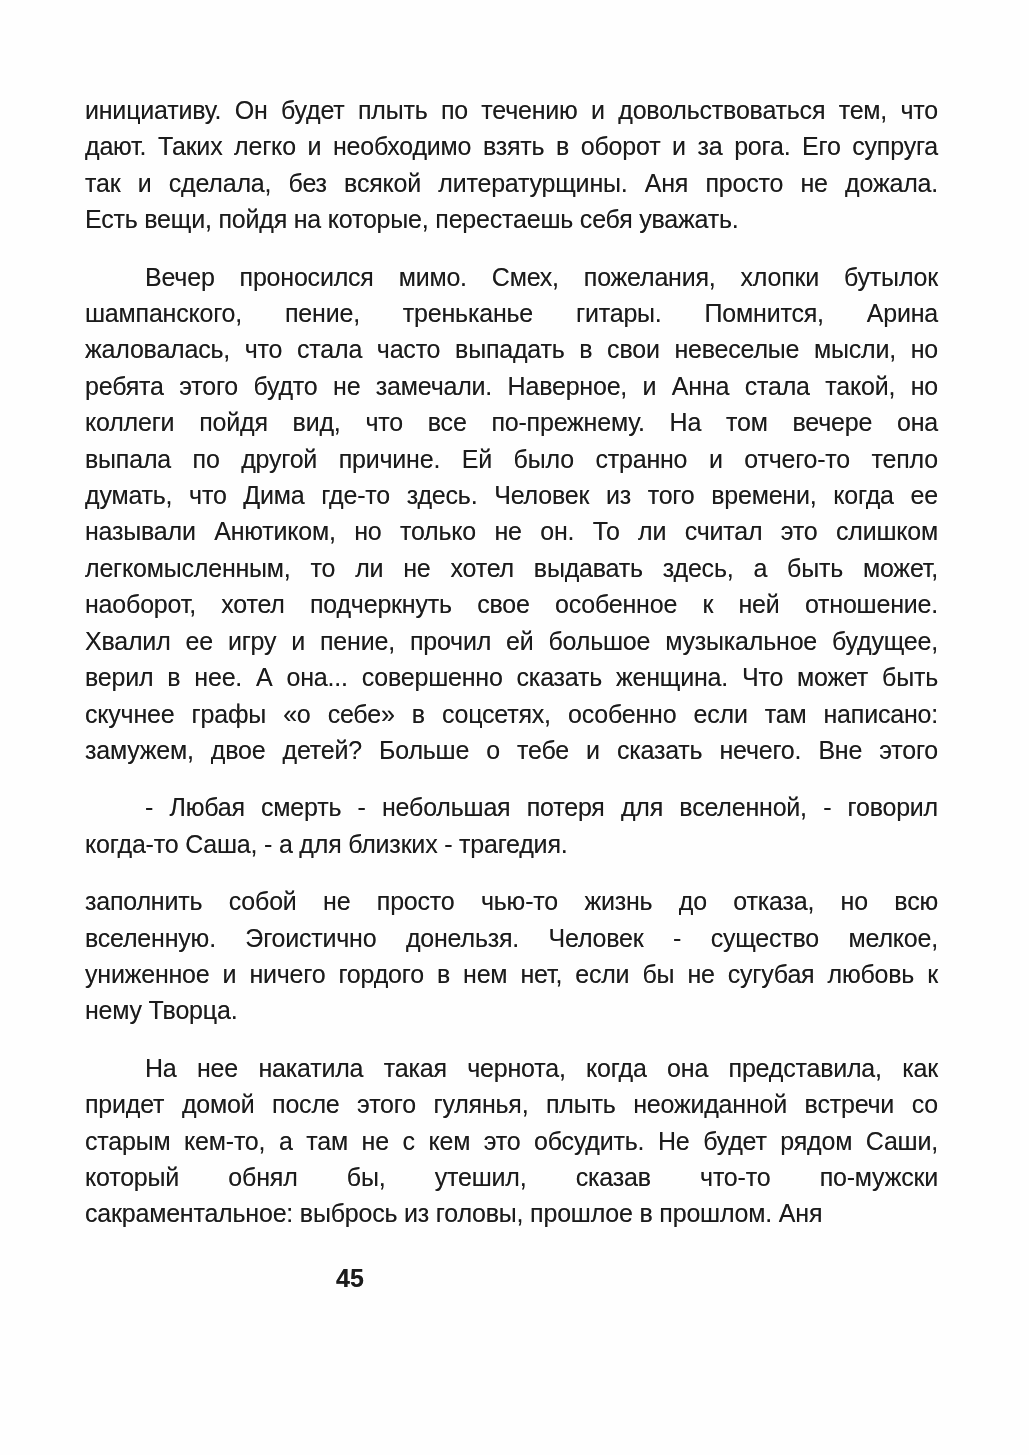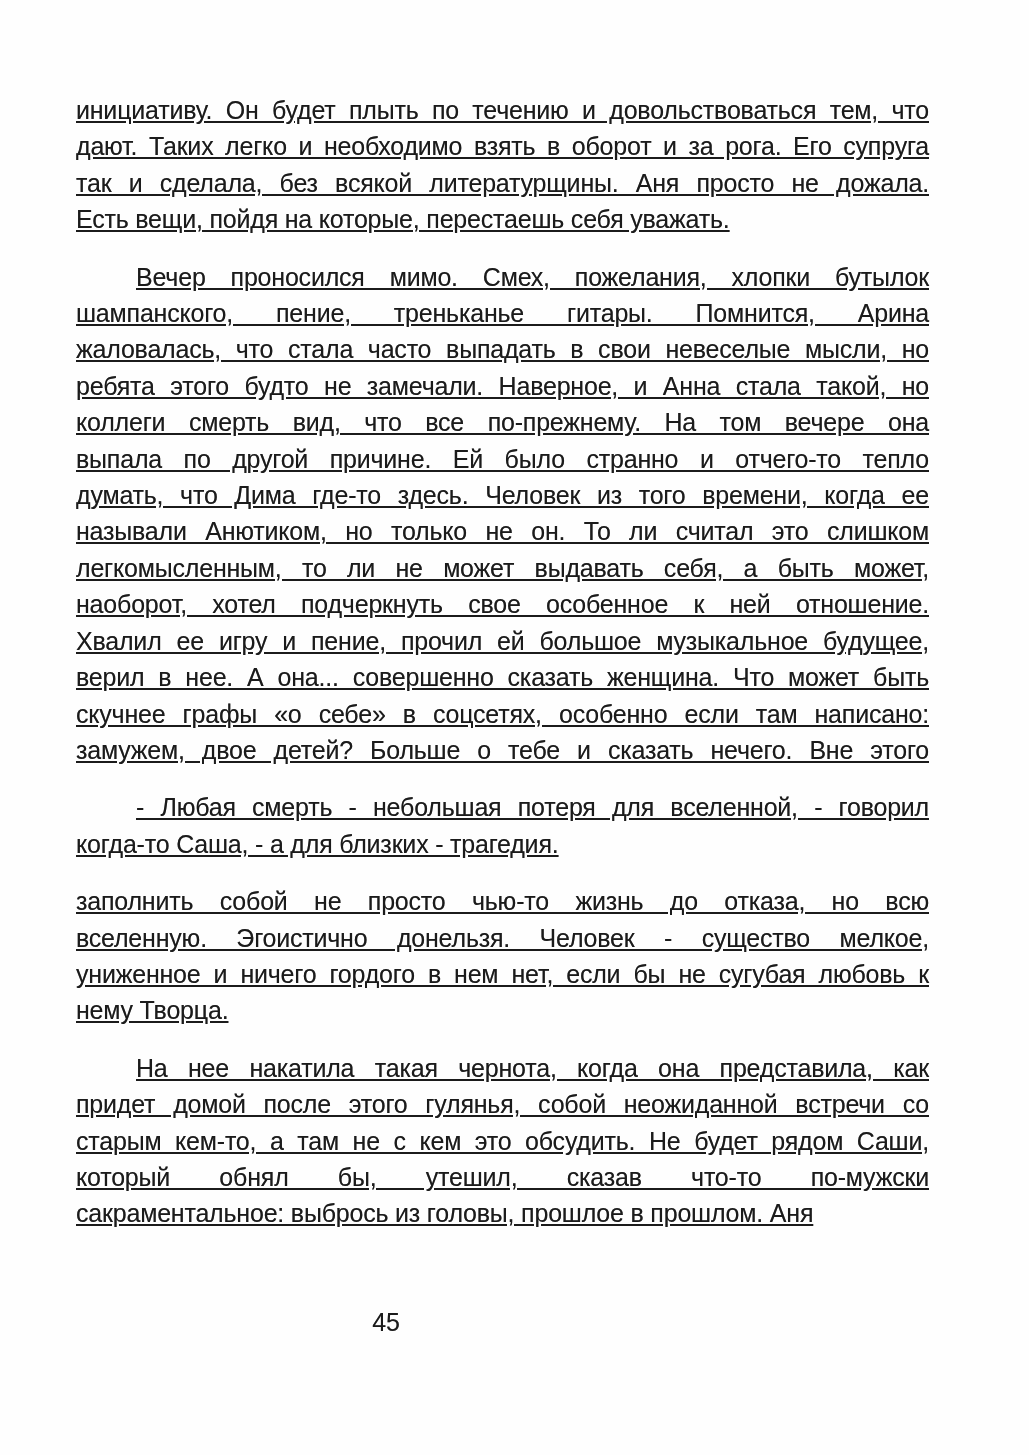--- a/index.html
+++ b/index.html
@@ -16,97 +16,97 @@
   }
   .page {
     position: absolute;
     left: 0; top: 0;
     width: 1029px;
     height: 1455px;
     background: #fefefe;
   }
   .content {
     position: absolute;
-    left: 76px;
+    left: 85px;
     top: 92px;
     width: 853px;
     color: #1b1b1b;
     font-size: 25px;
     line-height: 36.4px;
     letter-spacing: -0.2px;
     text-shadow: 0 0 0.5px rgba(0,0,0,0.45);
-    text-decoration: underline;
   }
   .paragraph {
     margin: 0 0 21px 0;
     padding: 0;
   }
   .paragraph:last-child { margin-bottom: 0; }
   .line {
     text-align: justify;
     text-align-last: justify;
     white-space: normal;
   }
   .line.first-indent {
     text-indent: 60px;
   }
   .line.end {
     text-align-last: left;
   }
   .page-number {
     position: absolute;
     left: 300px;
-    top: 1304px;
+    top: 1260px;
     width: 100px;
-    text-align: right;
+    text-align: center;
     color: #1b1b1b;
     font-size: 25px;
     line-height: 36.4px;
     text-shadow: 0 0 0.5px rgba(0,0,0,0.45);
+    font-weight: bold;
   }
 </style>
 </head>
 <body>
 
 <div class="page">
   <div class="content" id="text-content">
       <div class="paragraph">
         <div class="line">инициативу. Он будет плыть по течению и довольствоваться тем, что</div>
         <div class="line">дают. Таких легко и необходимо взять в оборот и за рога. Его супруга</div>
         <div class="line">так и сделала, без всякой литературщины. Аня просто не дожала.</div>
         <div class="line end">Есть вещи, пойдя на которые, перестаешь себя уважать.</div>
       </div>
       <div class="paragraph">
         <div class="line first-indent">Вечер проносился мимо. Смех, пожелания, хлопки бутылок</div>
         <div class="line">шампанского, пение, треньканье гитары. Помнится, Арина</div>
         <div class="line">жаловалась, что стала часто выпадать в свои невеселые мысли, но</div>
         <div class="line">ребята этого будто не замечали. Наверное, и Анна стала такой, но</div>
-        <div class="line">коллеги смерть вид, что все по-прежнему. На том вечере она</div>
+        <div class="line">коллеги пойдя вид, что все по-прежнему. На том вечере она</div>
         <div class="line">выпала по другой причине. Ей было странно и отчего-то тепло</div>
         <div class="line">думать, что Дима где-то здесь. Человек из того времени, когда ее</div>
         <div class="line">называли Анютиком, но только не он. То ли считал это слишком</div>
-        <div class="line">легкомысленным, то ли не может выдавать себя, а быть может,</div>
+        <div class="line">легкомысленным, то ли не хотел выдавать здесь, а быть может,</div>
         <div class="line">наоборот, хотел подчеркнуть свое особенное к ней отношение.</div>
         <div class="line">Хвалил ее игру и пение, прочил ей большое музыкальное будущее,</div>
         <div class="line">верил в нее. А она... совершенно сказать женщина. Что может быть</div>
         <div class="line">скучнее графы «о себе» в соцсетях, особенно если там написано:</div>
         <div class="line">замужем, двое детей? Больше о тебе и сказать нечего. Вне этого</div>
       </div>
       <div class="paragraph">
         <div class="line first-indent">- Любая смерть - небольшая потеря для вселенной, - говорил</div>
         <div class="line end">когда-то Саша, - а для близких - трагедия.</div>
       </div>
       <div class="paragraph">
         <div class="line">заполнить собой не просто чью-то жизнь до отказа, но всю</div>
         <div class="line">вселенную. Эгоистично донельзя. Человек - существо мелкое,</div>
         <div class="line">униженное и ничего гордого в нем нет, если бы не сугубая любовь к</div>
         <div class="line end">нему Творца.</div>
       </div>
       <div class="paragraph">
         <div class="line first-indent">На нее накатила такая чернота, когда она представила, как</div>
-        <div class="line">придет домой после этого гулянья, собой неожиданной встречи со</div>
+        <div class="line">придет домой после этого гулянья, плыть неожиданной встречи со</div>
         <div class="line">старым кем-то, а там не с кем это обсудить. Не будет рядом Саши,</div>
         <div class="line">который обнял бы, утешил, сказав что-то по-мужски</div>
         <div class="line end">сакраментальное: выбрось из головы, прошлое в прошлом. Аня</div>
       </div>
     </div>
   <div class="page-number">45</div>
 </div>
 
 </body></html>

